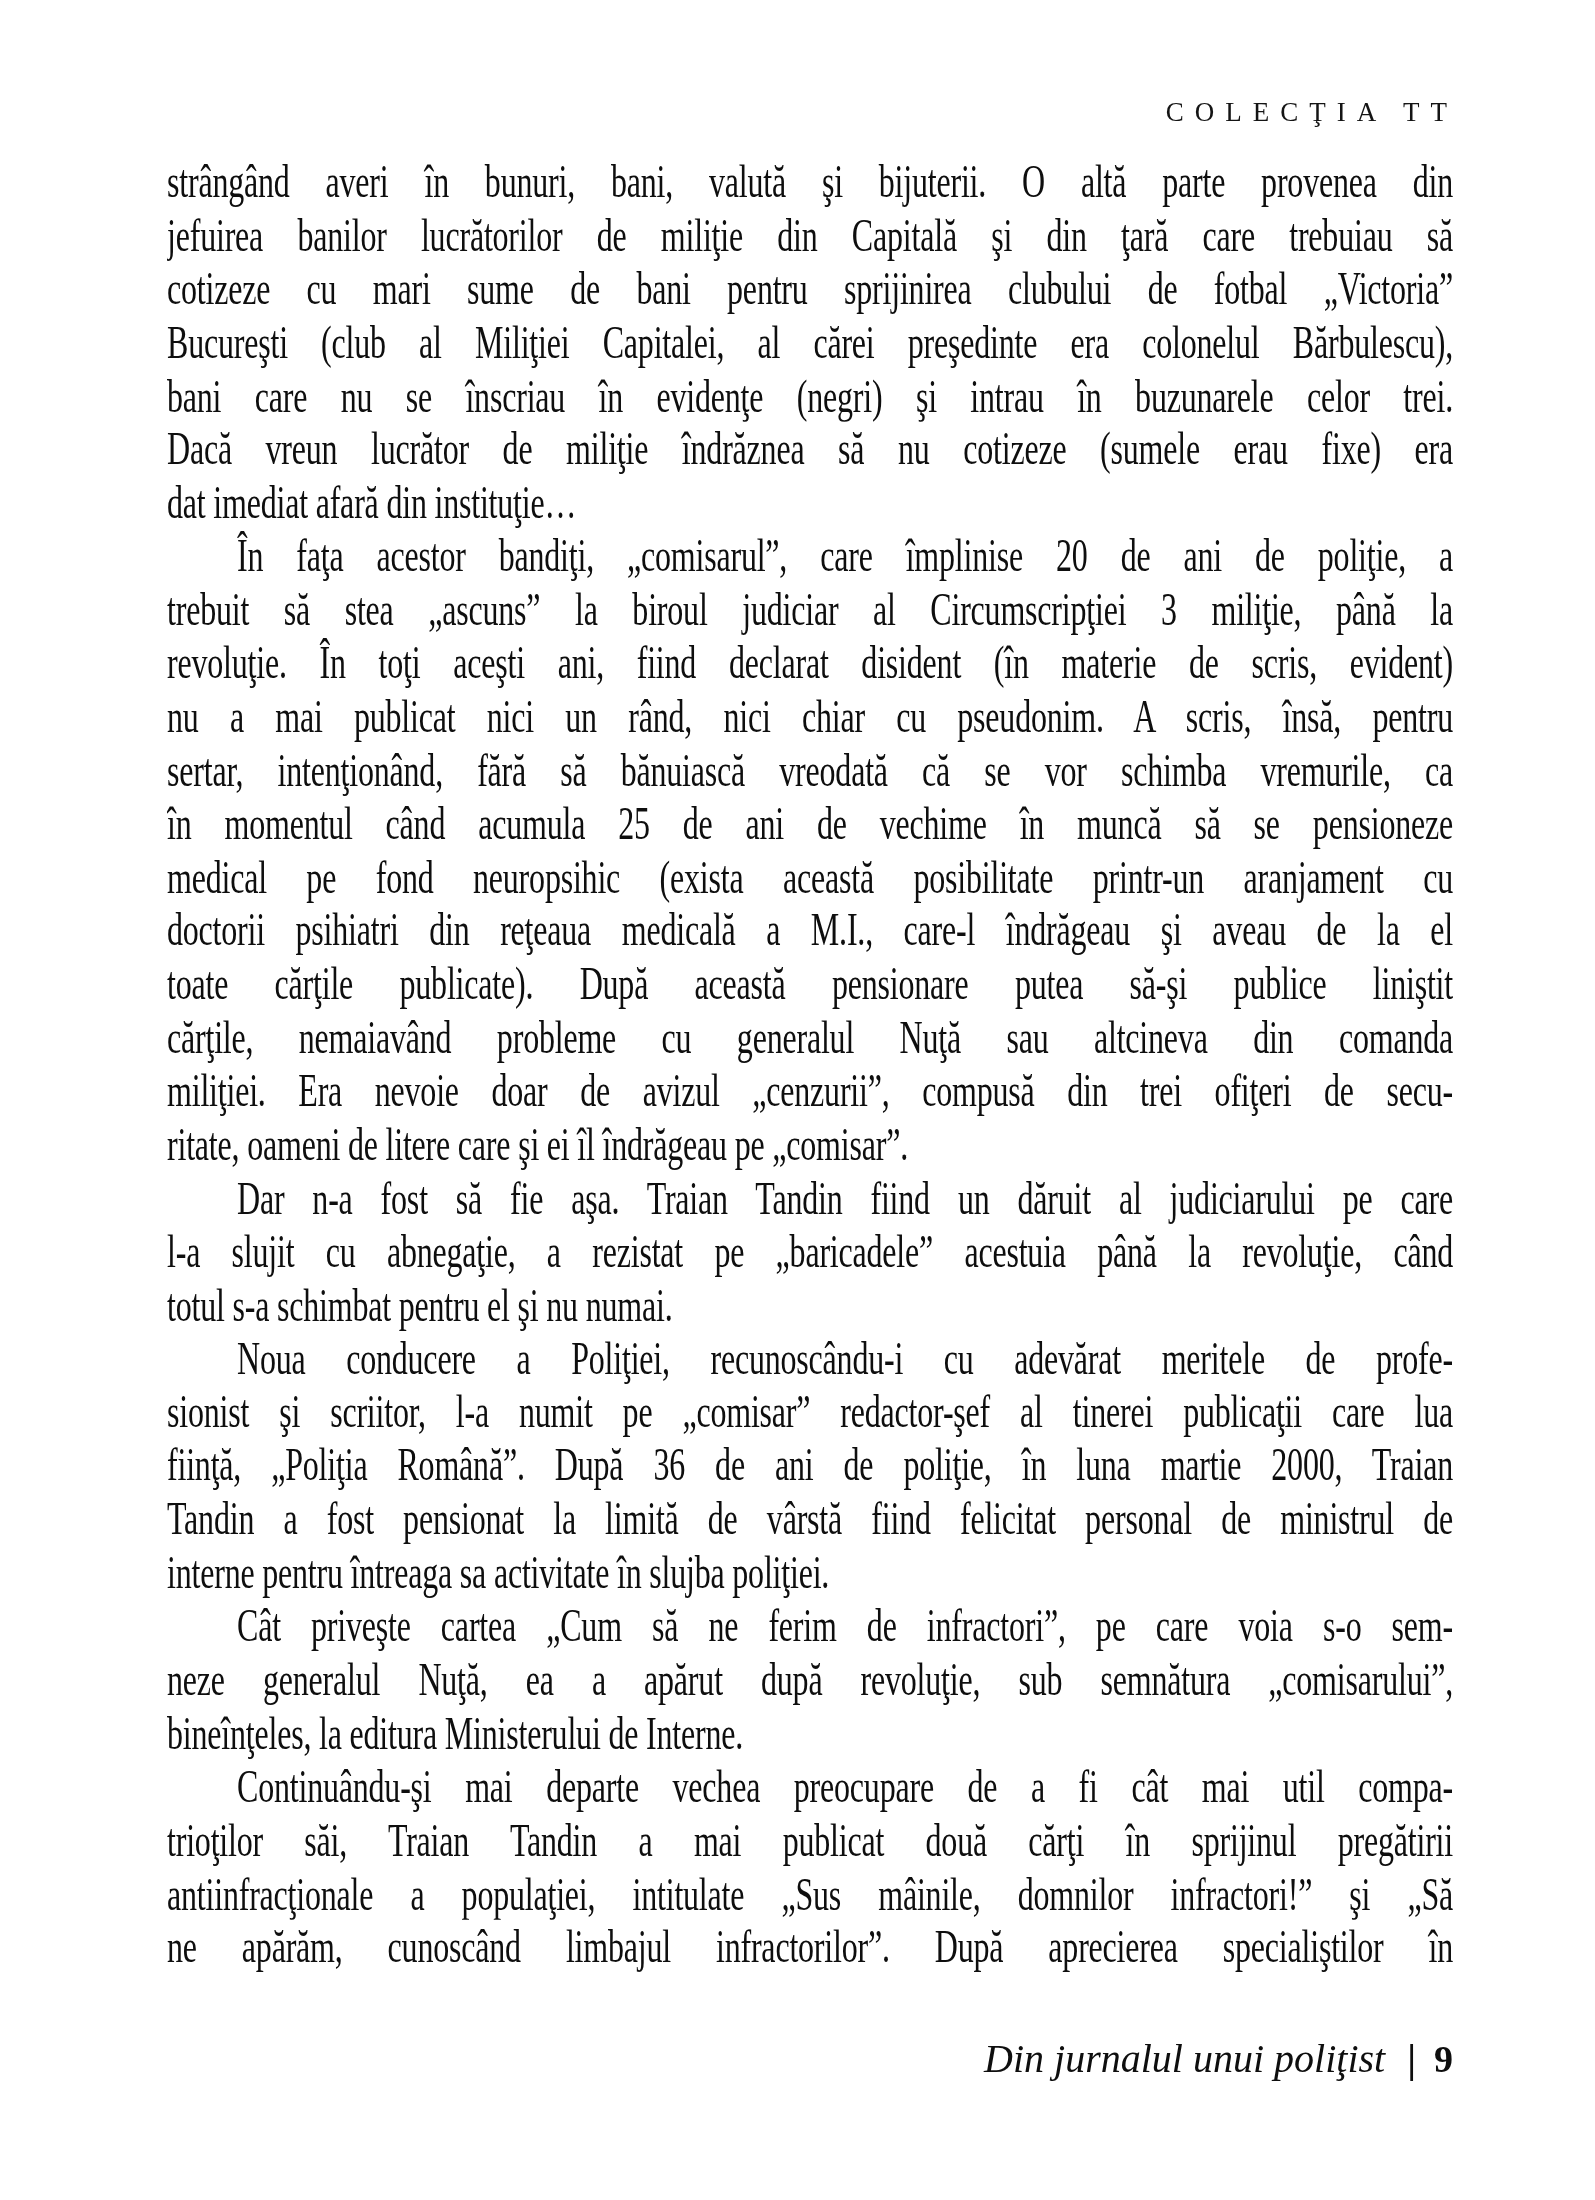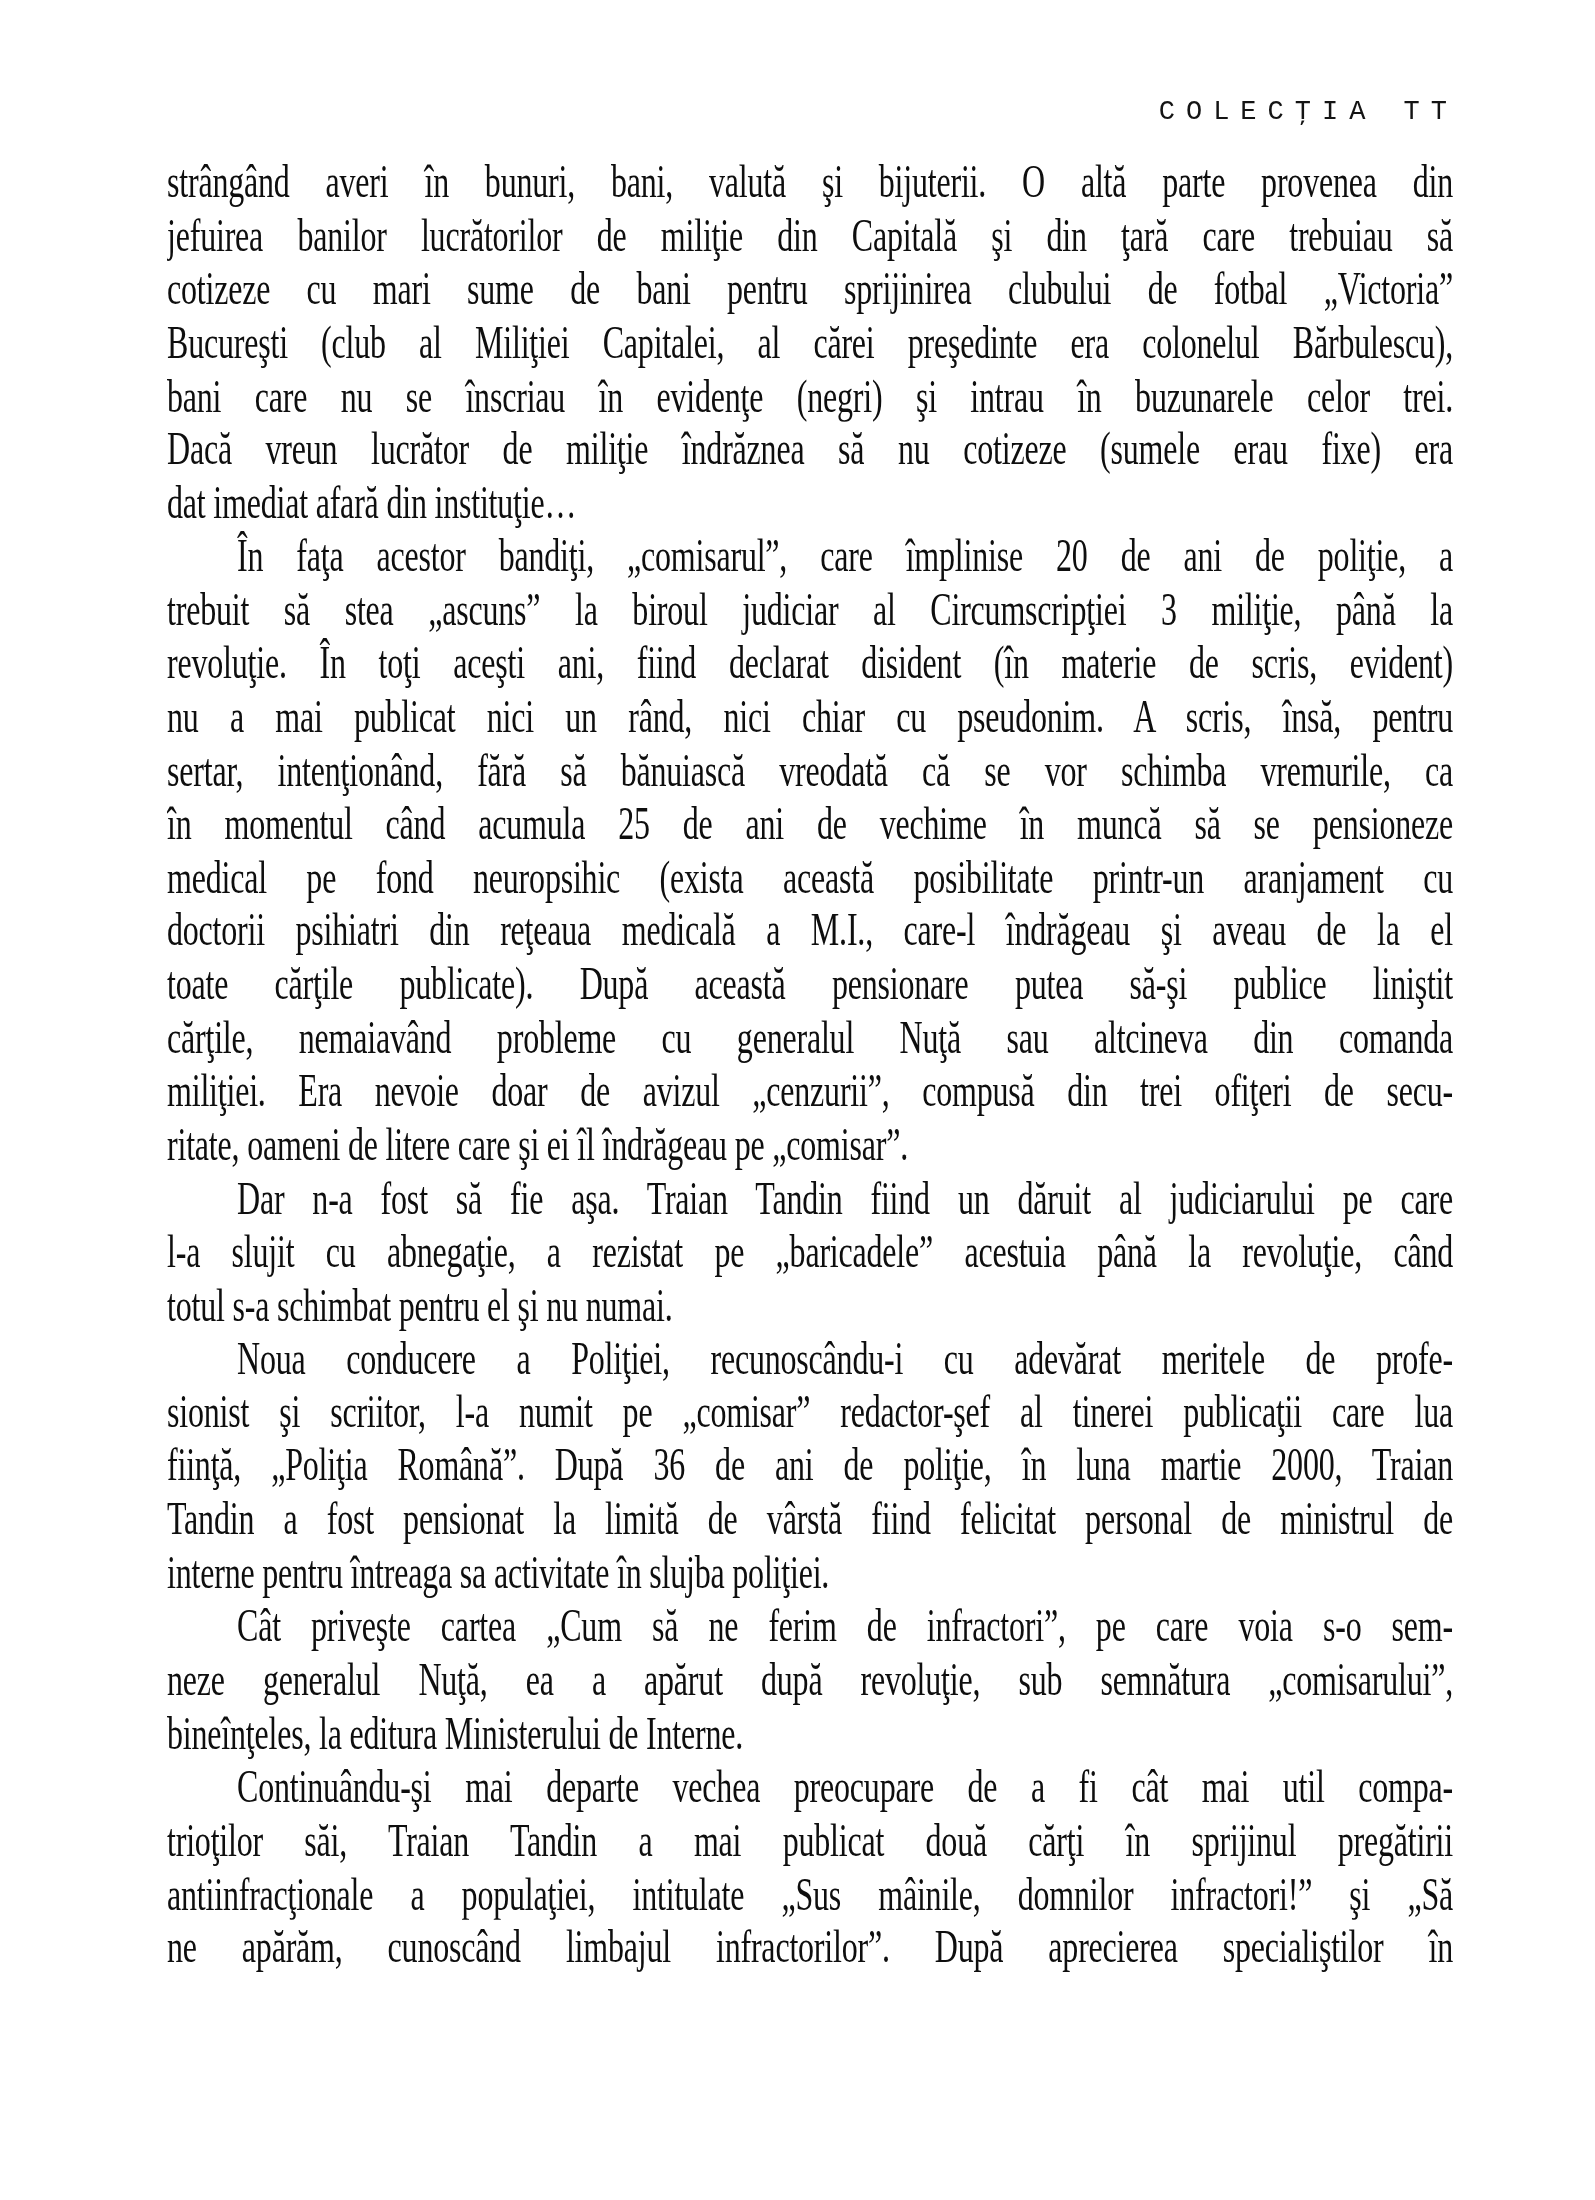--- a/index.html
+++ b/index.html
@@ -14,21 +14,21 @@
     background: #ffffff;
     overflow: hidden;
     font-family: "Liberation Serif", serif;
     color: #0e0e0e;
   }
   
   #running-header {
     position: absolute;
     top: 97px;
     right: 137px;
-    font-family: Liberation Mono, monospace;
+    font-family: Liberation Serif, serif;
     font-size: 27px;
     line-height: 30px;
     letter-spacing: 11px;
     font-weight: 400;
     color: #141414;
     white-space: nowrap;
   }
   
   #text-block {
     position: absolute;
@@ -124,14 +124,19 @@
       <div class="line lastline">interne pentru întreaga sa activitate în slujba poliţiei.</div>
       <div class="line indent">Cât priveşte cartea „Cum să ne ferim de infractori”, pe care voia s-o sem-</div>
       <div class="line">neze generalul Nuţă, ea a apărut după revoluţie, sub semnătura „comisarului”,</div>
       <div class="line lastline">bineînţeles, la editura Ministerului de Interne.</div>
       <div class="line indent">Continuându-şi mai departe vechea preocupare de a fi cât mai util compa-</div>
       <div class="line">trioţilor săi, Traian Tandin a mai publicat două cărţi în sprijinul pregătirii</div>
       <div class="line">antiinfracţionale a populaţiei, intitulate „Sus mâinile, domnilor infractori!” şi „Să</div>
       <div class="line">ne apărăm, cunoscând limbajul infractorilor”. După aprecierea specialiştilor în</div>
     </div>
 
+  <div id="footer">
+    <span class="book-title">Din jurnalul unui poliţist</span>
+    <span class="sep">|</span>
+    <span class="page-num">9</span>
+  </div>
 
 </div>
 
 </body></html>

